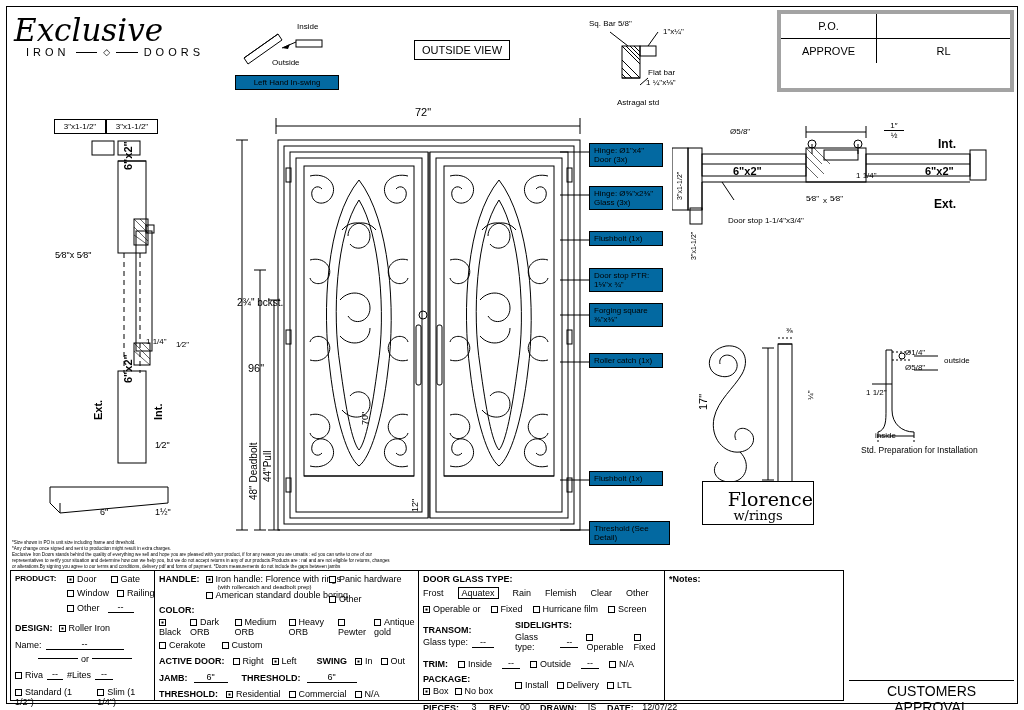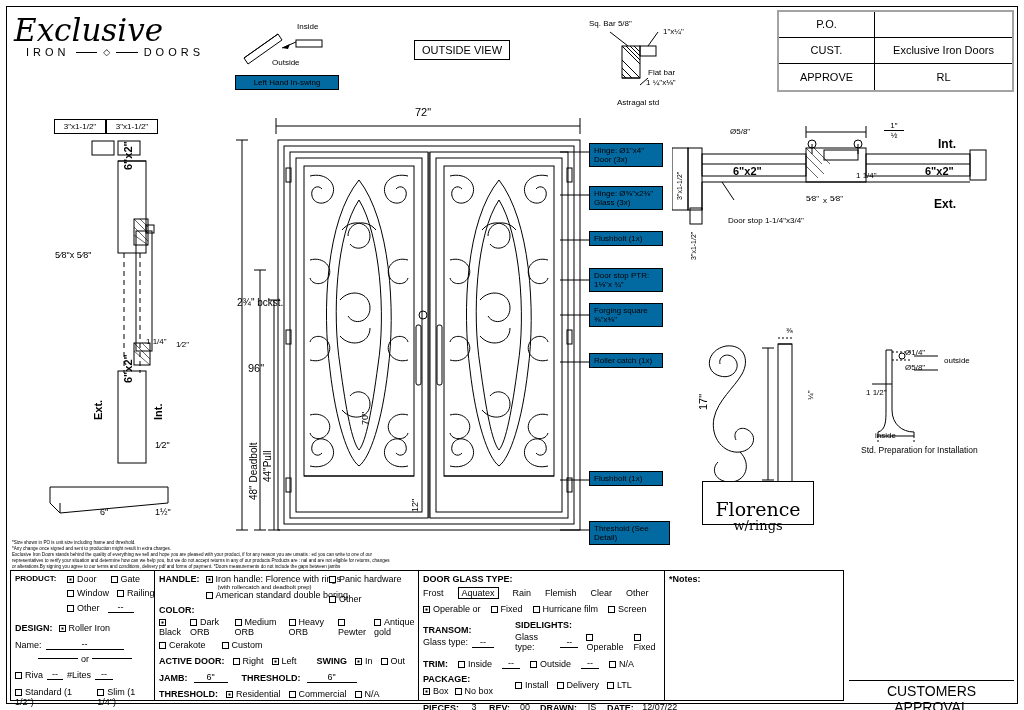--- a/index.html
+++ b/index.html
@@ -10,21 +10,21 @@
     color:#000; font-size:9px; overflow:hidden;
   }
   .abs { position:absolute; }
   .bx { border:1px solid #000; background:#fff; }
   .ctr { text-align:center; }
   .bold { font-weight:bold; }
   .tiny { font-size:6px; }
   .xtiny { font-size:5px; line-height:1.25; }
 
   
-  #titleblock { left:777px; top:10px; width:237px; height:82px; border:2px solid #a3a3a3; }
+  #titleblock { left:777px; top:10px; width:237px; height:82px; border:4px solid #a3a3a3; }
   #titleblock .row { display:flex; height:33.33%; border-bottom:1px solid #000; }
   #titleblock .row:last-child { border-bottom:none; }
   #titleblock .c1 { width:96px; border-right:1px solid #000; display:flex; align-items:center; justify-content:center; font-size:11px; }
   #titleblock .c2 { flex:1; display:flex; align-items:center; justify-content:center; font-size:11px; }
 
   
   #logo { left:14px; top:12px; width:190px; height:62px; }
   #logo .script { font-family:"DejaVu Serif", serif; font-style:italic; font-size:31px; letter-spacing:0px; }
   #logo .sub { display:flex; align-items:center; gap:6px; font-size:11px; letter-spacing:4px; margin-top:-2px; padding-left:12px; }
   #logo .line { flex:1; height:1px; background:#000; }
@@ -63,24 +63,20 @@
     <span class="line"></span>
     <span style="letter-spacing:0;font-size:9px">◇</span>
     <span class="line"></span>
     <span>DOORS</span>
   </div>
 </div>
 
 <div id="titleblock" class="abs">
   <div class="row">
     <div class="c1">P.O.</div>
-  </div>
-  <div class="row">
-    <div class="c1">CUST.</div>
-    <div class="c2">Exclusive Iron Doors</div>
   </div>
   <div class="row">
     <div class="c1">APPROVE</div>
     <div class="c2">RL</div>
   </div>
 </div>
 
 <div class="abs" style="left:238px;top:18px;width:120px;height:52px;">
   <svg width="120" height="52" viewBox="0 0 120 52">
     <g class="stroke">
@@ -418,21 +414,21 @@
   </svg>
 </div>
 <div class="lbl" style="left:697px;top:410px;font-size:11px;transform:rotate(-90deg);transform-origin:left top;">
   <span>17"</span>
 </div>
 <div class="lbl tiny" style="left:786px;top:326px;">⅜</div>
 <div class="lbl tiny" style="left:806px;top:400px;transform:rotate(-90deg);transform-origin:left top;">
   <span>¼"</span>
 </div>
 <div class="abs bx ctr" style="left:702px;top:481px;width:112px;height:44px;">
-  <div style="font-family:'DejaVu Serif',serif;font-size:19px;margin-top:16px;">Florence</div>
+  <div style="font-family:'DejaVu Serif',serif;font-size:19px;margin-top:6px;text-align:right;">Florence</div>
   <div style="font-family:'DejaVu Serif',serif;font-size:13px;margin-top:-2px;">w/rings</div>
 </div>
 
 <div class="abs" style="left:858px;top:340px;width:130px;height:110px;">
   <svg width="130" height="110" viewBox="0 0 130 110">
     <g class="stroke">
       <path d="M34,10 L34,70 C34,84 44,92 56,92 L56,96 L20,96 L20,92 C28,90 28,80 28,70 L28,10 Z" fill="#fff"></path>
       <path d="M34,12 L52,12 M34,20 L52,20" stroke-dasharray="2,2"></path>
       <line x1="56" y1="16" x2="80" y2="16"></line>
       <line x1="56" y1="30" x2="80" y2="30"></line>

